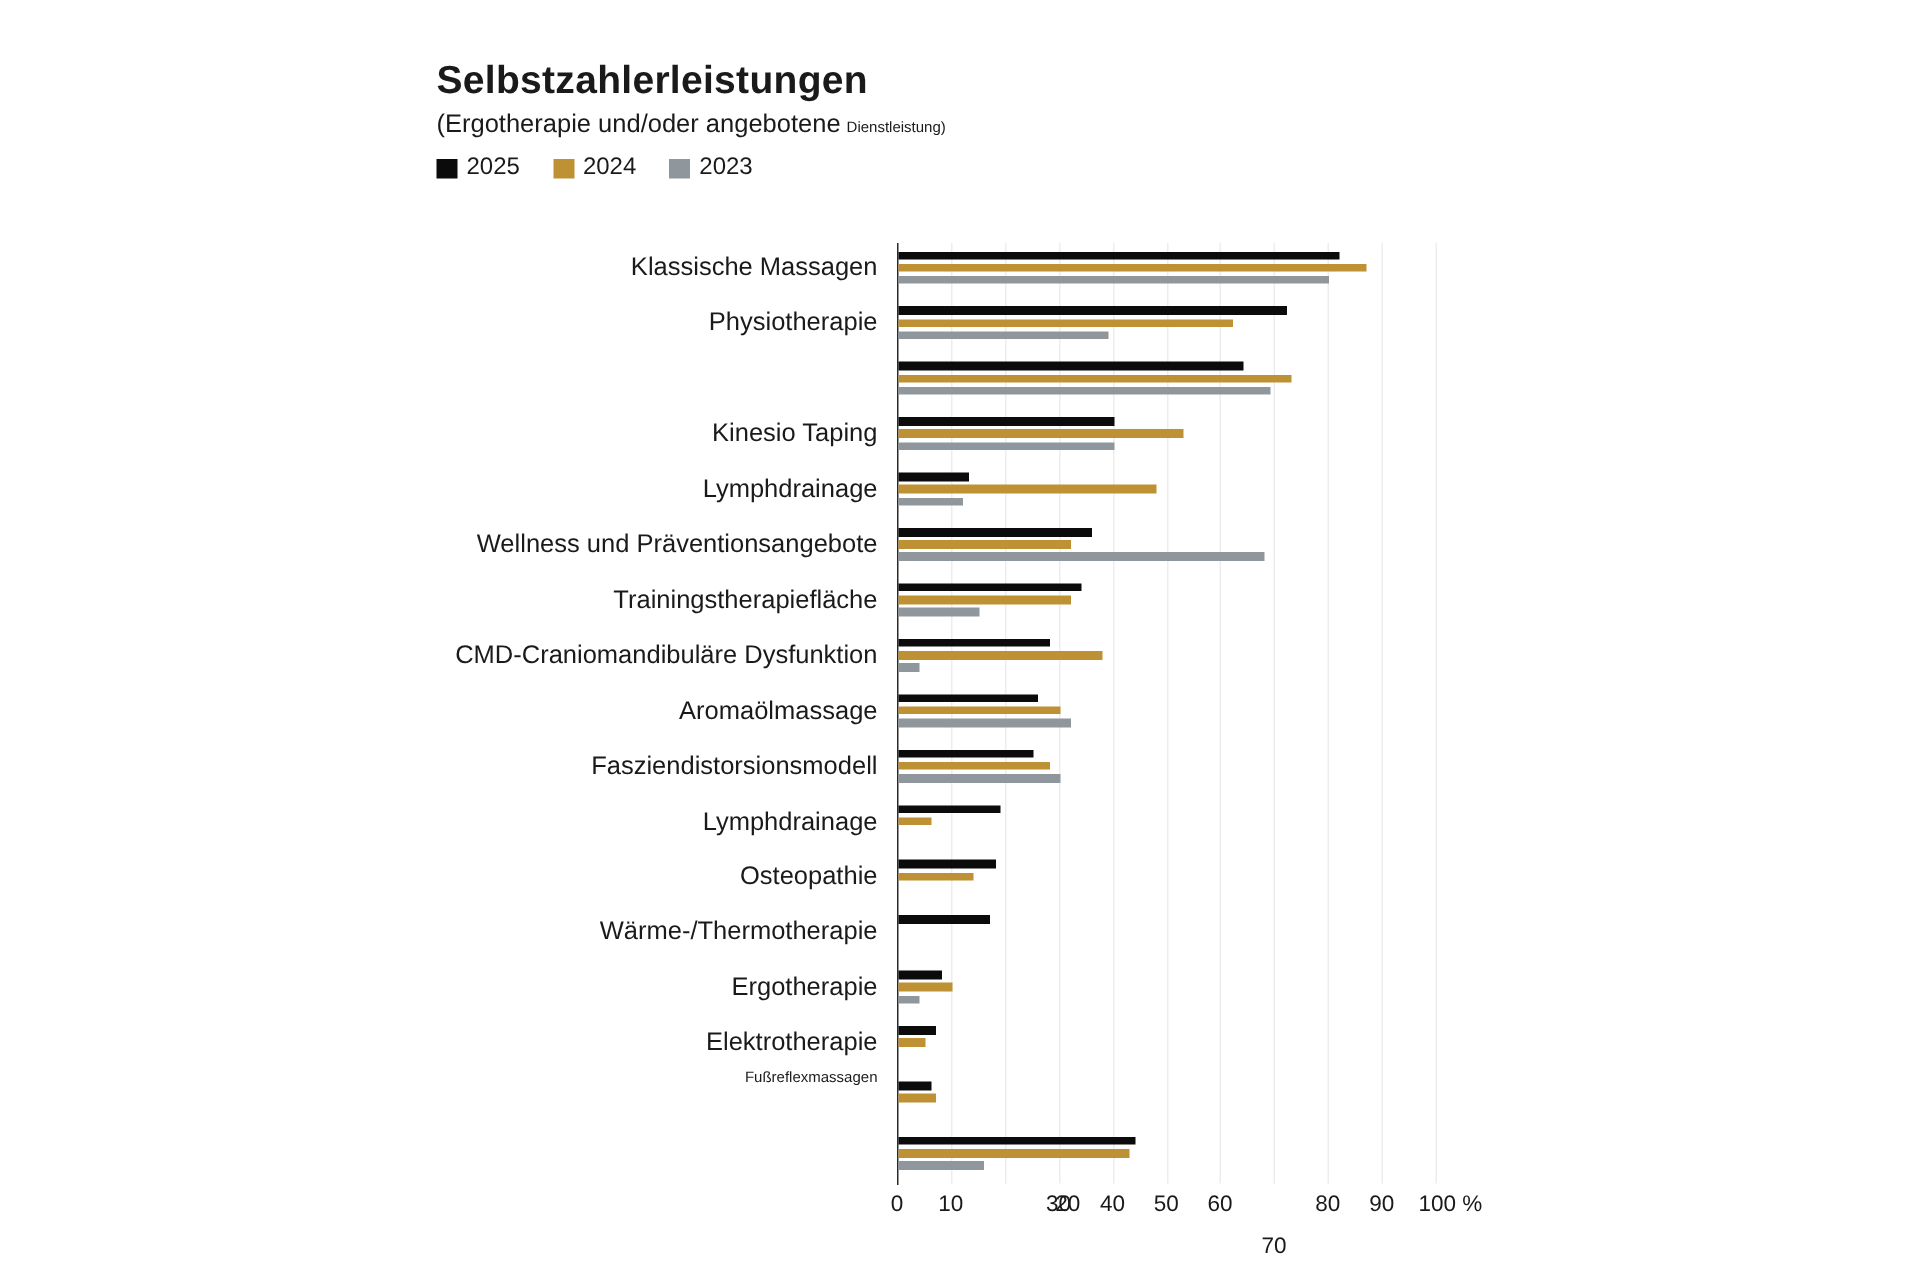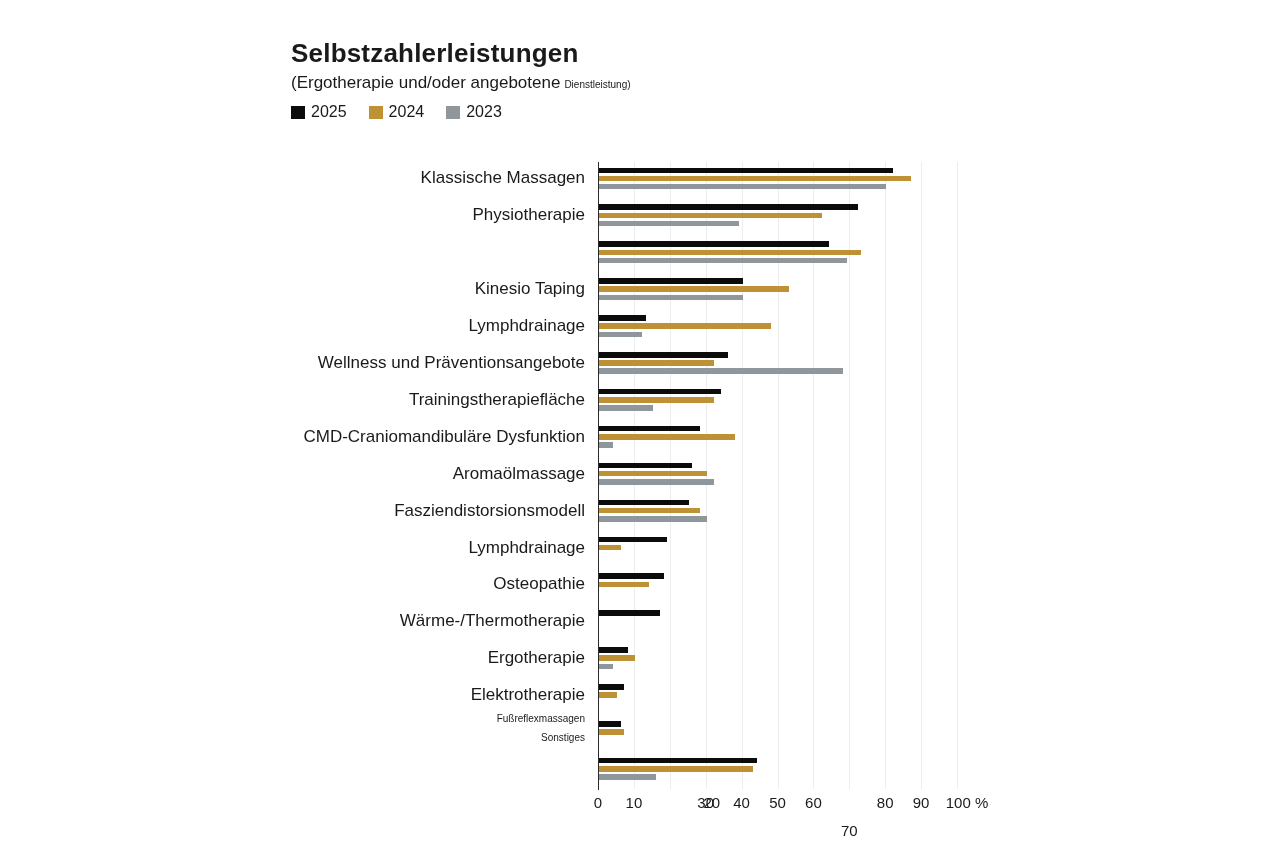--- a/index.html
+++ b/index.html
@@ -111,21 +111,20 @@
     <div class="cat-label" style="top: 648.2px;">Ergotherapie</div>
     <div class="bar" style="top: 684.1px; width: 25.1px; background: rgb(11, 11, 11);"></div>
     <div class="bar" style="top: 692.3px; width: 17.9px; background: rgb(189, 145, 52);"></div>
     <div class="cat-label" style="top: 685.1px;">Elektrotherapie</div>
     <div class="bar" style="top: 721px; width: 21.5px; background: rgb(11, 11, 11);"></div>
     <div class="bar" style="top: 729.2px; width: 25.1px; background: rgb(189, 145, 52);"></div>
     <div class="cat-label small" style="top: 713px;">Fußreflexmassagen</div>
     <div class="bar" style="top: 757.9px; width: 158px; background: rgb(11, 11, 11);"></div>
     <div class="bar" style="top: 766.1px; width: 154.4px; background: rgb(189, 145, 52);"></div>
     <div class="bar" style="top: 774.3px; width: 57.4px; background: rgb(143, 151, 157);"></div>
-    <div class="cat-label small" style="top: 731.9px;">Sonstiges</div>
     <div class="x-label" style="left: 568px;">0</div>
     <div class="x-label" style="left: 603.9px;">10</div>
     <div class="x-label" style="left: 639.8px; margin-left: 42px;">20</div>
     <div class="x-label" style="left: 675.7px;">30</div>
     <div class="x-label" style="left: 711.6px;">40</div>
     <div class="x-label" style="left: 747.5px;">50</div>
     <div class="x-label" style="left: 783.4px;">60</div>
     <div class="x-label" style="left: 819.3px; margin-top: 28px;">70</div>
     <div class="x-label" style="left: 855.2px;">80</div>
     <div class="x-label" style="left: 891.1px;">90</div>

